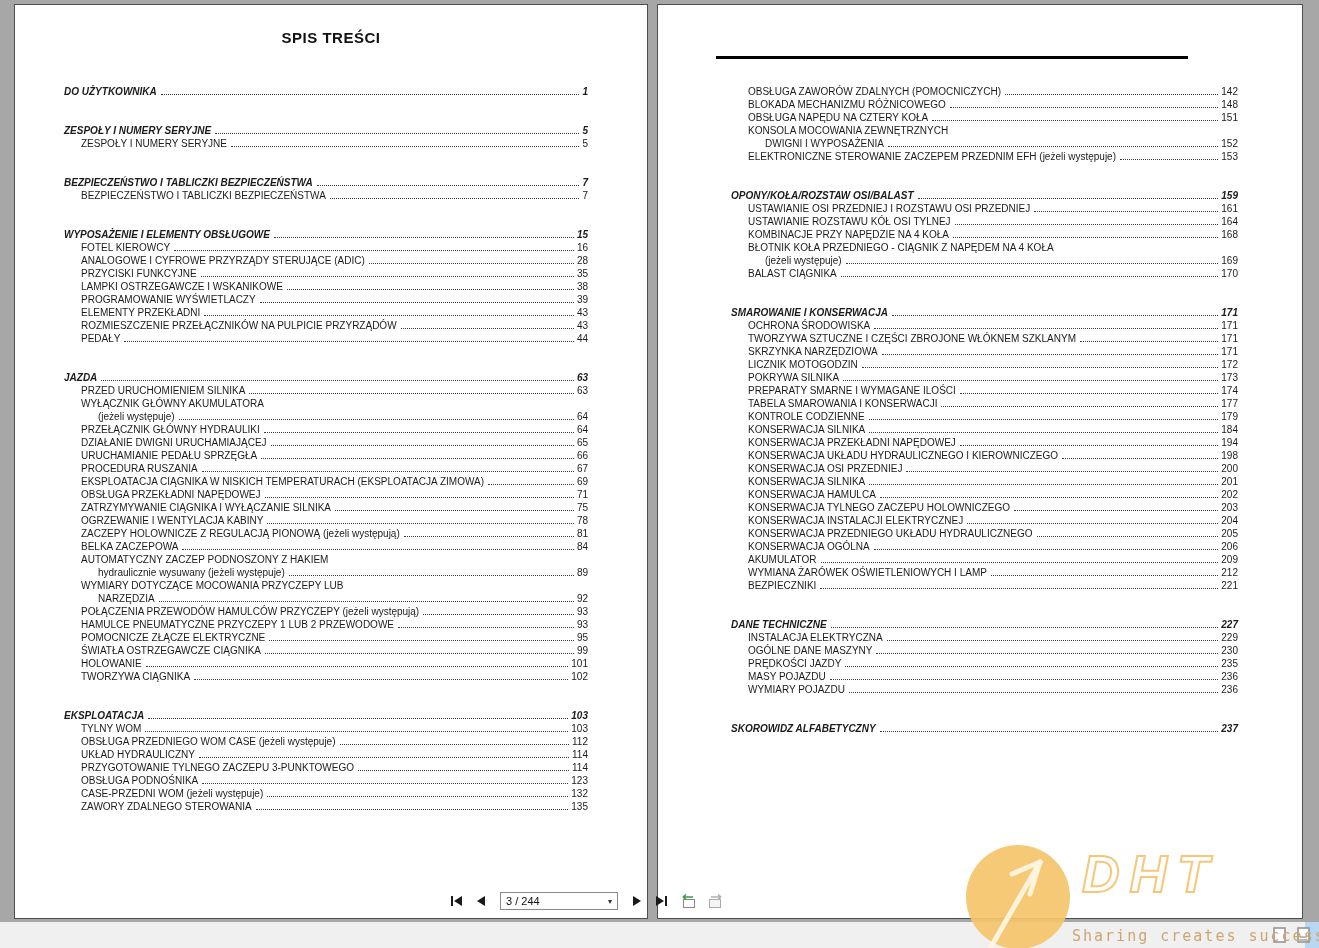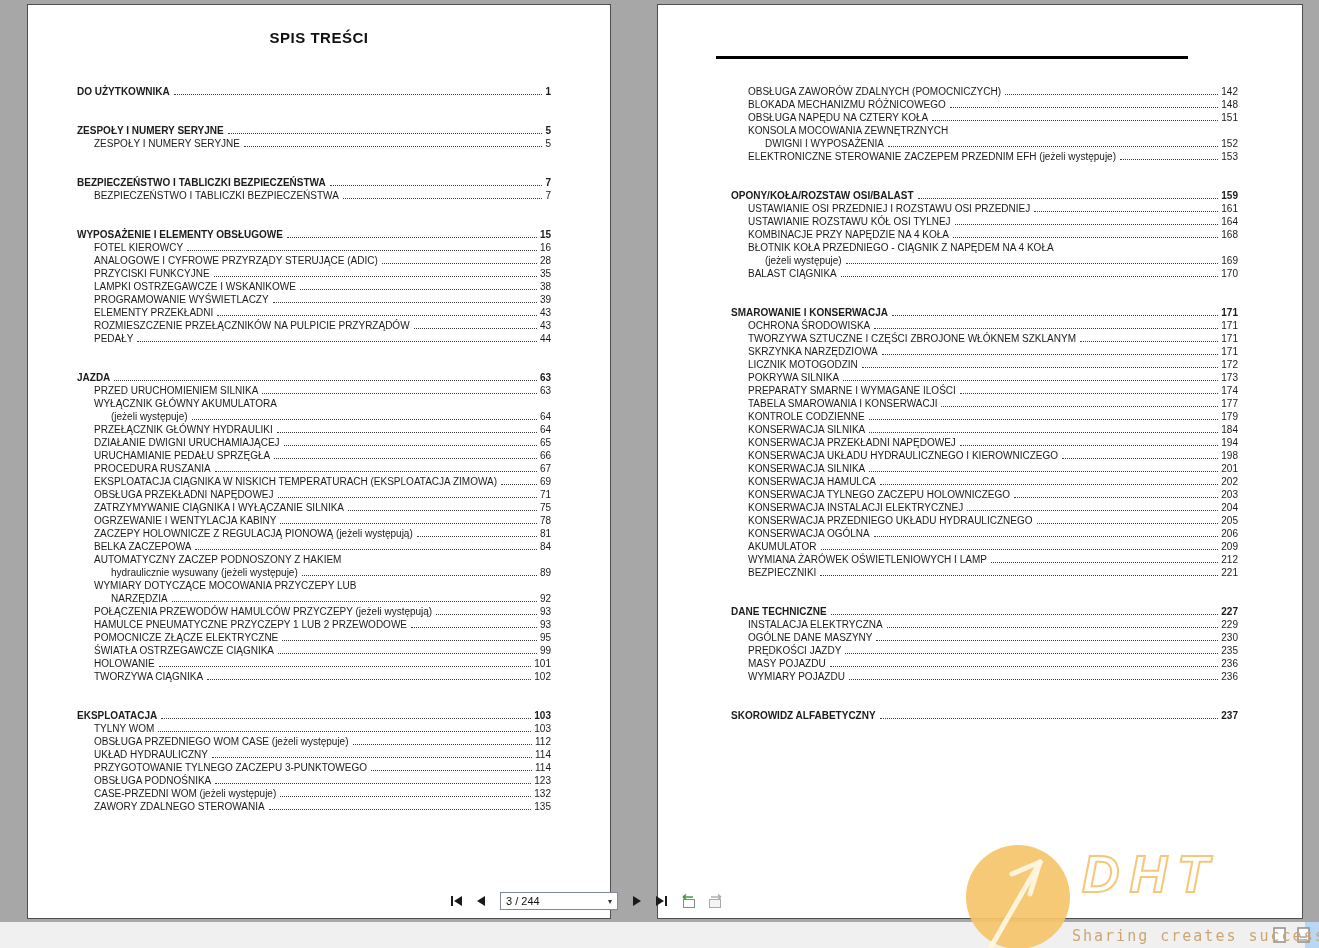--- a/index.html
+++ b/index.html
@@ -10,21 +10,21 @@
     overflow:hidden;
     font-family:"Liberation Sans",sans-serif;
     -webkit-font-smoothing:antialiased;
   }
   .page{
     position:absolute;
     background:#ffffff;
     border:1px solid #4f4f4f;
     box-sizing:border-box;
   }
-  #left-page{left:27px;top:4px;width:584px;height:915px;}
+  #left-page{left:14px;top:4px;width:634px;height:915px;}
   #right-page{left:657px;top:4px;width:646px;height:915px;}
   .page-title{
     position:absolute;top:24px;left:0;right:0;
     text-align:center;
     font-size:15px;font-weight:bold;color:#111;
     letter-spacing:.5px;
   }
   .title-rule{
     position:absolute;top:51px;left:58px;width:472px;height:3px;
     background:#000;
@@ -34,21 +34,21 @@
     font-size:10px;color:#1b1b1b;
   }
   #left-page .toc-col{left:49px;right:59px;}
   #right-page .toc-col{left:61px;right:64px;margin-left:12px;}
   .toc-section{margin-bottom:26px;}
   .toc-row{
     display:flex;align-items:center;
     height:13px;line-height:13px;
     white-space:nowrap;
   }
-  .toc-row.lvl0 .toc-label,.toc-row.lvl0 .toc-page{font-weight:bold;}
+  .toc-row.lvl0 .toc-label,.toc-row.lvl0 .toc-page{font-weight:bold;font-style:italic;}
   .toc-row.lvl1{padding-left:17px;}
   .toc-row.lvl2{padding-left:34px;}
   .toc-label{flex:0 0 auto;}
   .leader{
     flex:1 1 auto;
     border-bottom:1.5px dotted #3c3c3c;
     align-self:flex-end;
     margin:0 3px 3px 4px;
     min-width:8px;
   }
@@ -485,20 +485,25 @@
         </div>
         <div class="toc-row lvl1">
           <span class="toc-label">KONSERWACJA PRZEKŁADNI NAPĘDOWEJ</span>
           <span class="leader"></span>
           <span class="toc-page">194</span>
         </div>
         <div class="toc-row lvl1">
           <span class="toc-label">KONSERWACJA UKŁADU HYDRAULICZNEGO I KIEROWNICZEGO</span>
           <span class="leader"></span>
           <span class="toc-page">198</span>
+        </div>
+        <div class="toc-row lvl1">
+          <span class="toc-label">KONSERWACJA OSI PRZEDNIEJ</span>
+          <span class="leader"></span>
+          <span class="toc-page">200</span>
         </div>
         <div class="toc-row lvl1">
           <span class="toc-label">KONSERWACJA SILNIKA</span>
           <span class="leader"></span>
           <span class="toc-page">201</span>
         </div>
         <div class="toc-row lvl1">
           <span class="toc-label">KONSERWACJA HAMULCA</span>
           <span class="leader"></span>
           <span class="toc-page">202</span>

